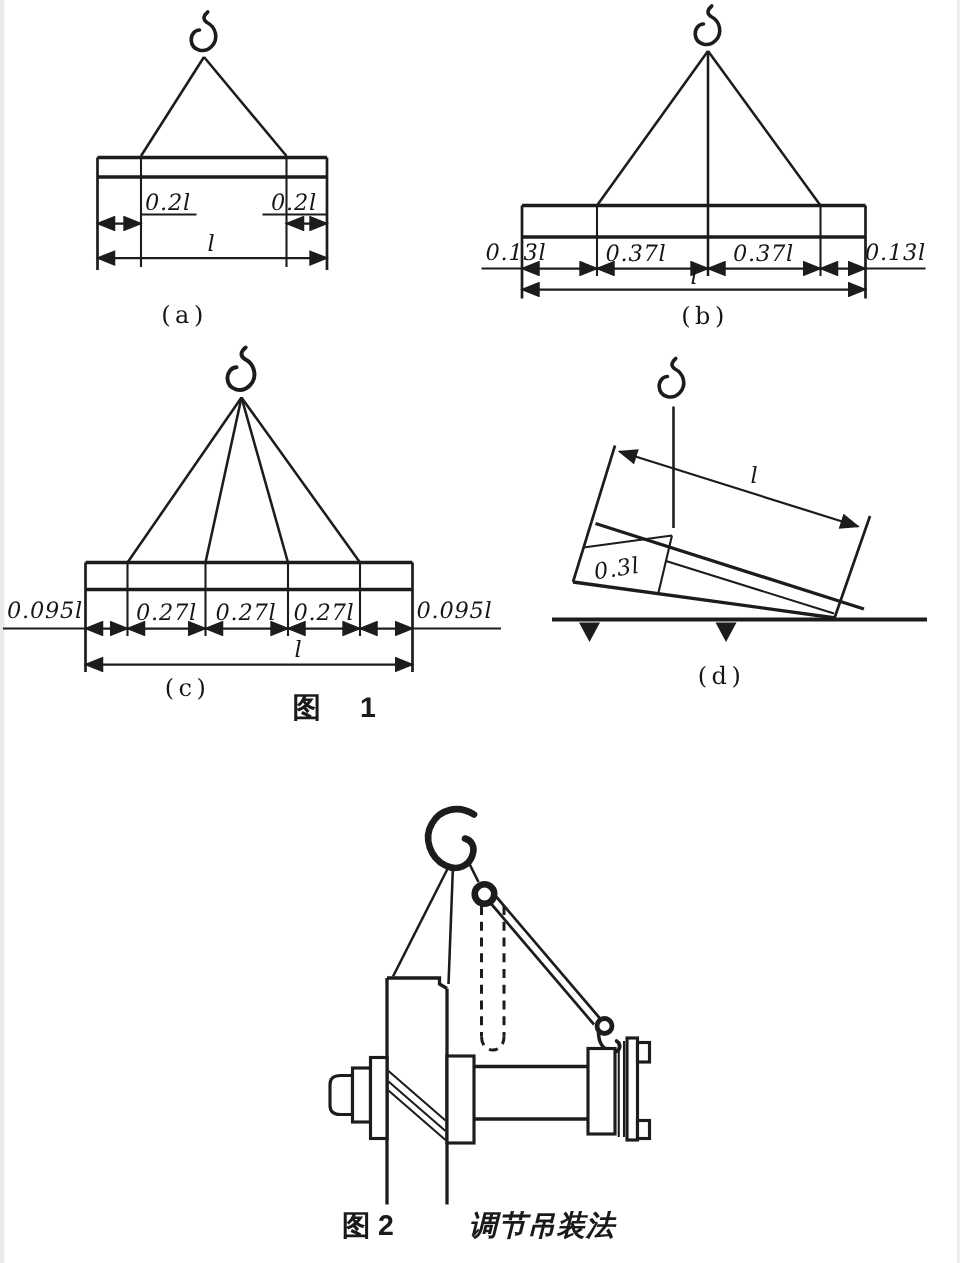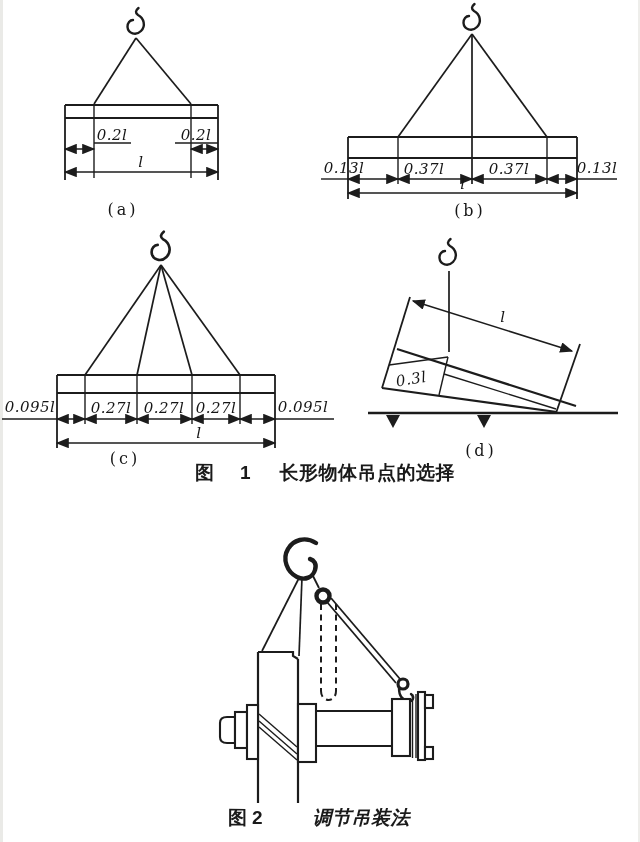--- a/index.html
+++ b/index.html
@@ -195,20 +195,19 @@
         <rect class="part" x="418" y="692" width="7" height="68" stroke-width="1.9"></rect>
         <rect class="part" x="425" y="695" width="8" height="13" stroke-width="1.9"></rect>
         <rect class="part" x="425" y="747" width="8" height="12" stroke-width="1.9"></rect>
       </g>
     </g>
   </svg>
 
   <div class="cap cap1">
     <span>图</span>
     <span class="num1">1</span>
-    <span class="title1">长形物体吊点的选择</span>
   </div>
   <div class="cap cap2">
     <span>图</span>
     <span class="num2">2</span>
     <span class="title2">调节吊装法</span>
   </div>
 </div>
 
 </body></html>

